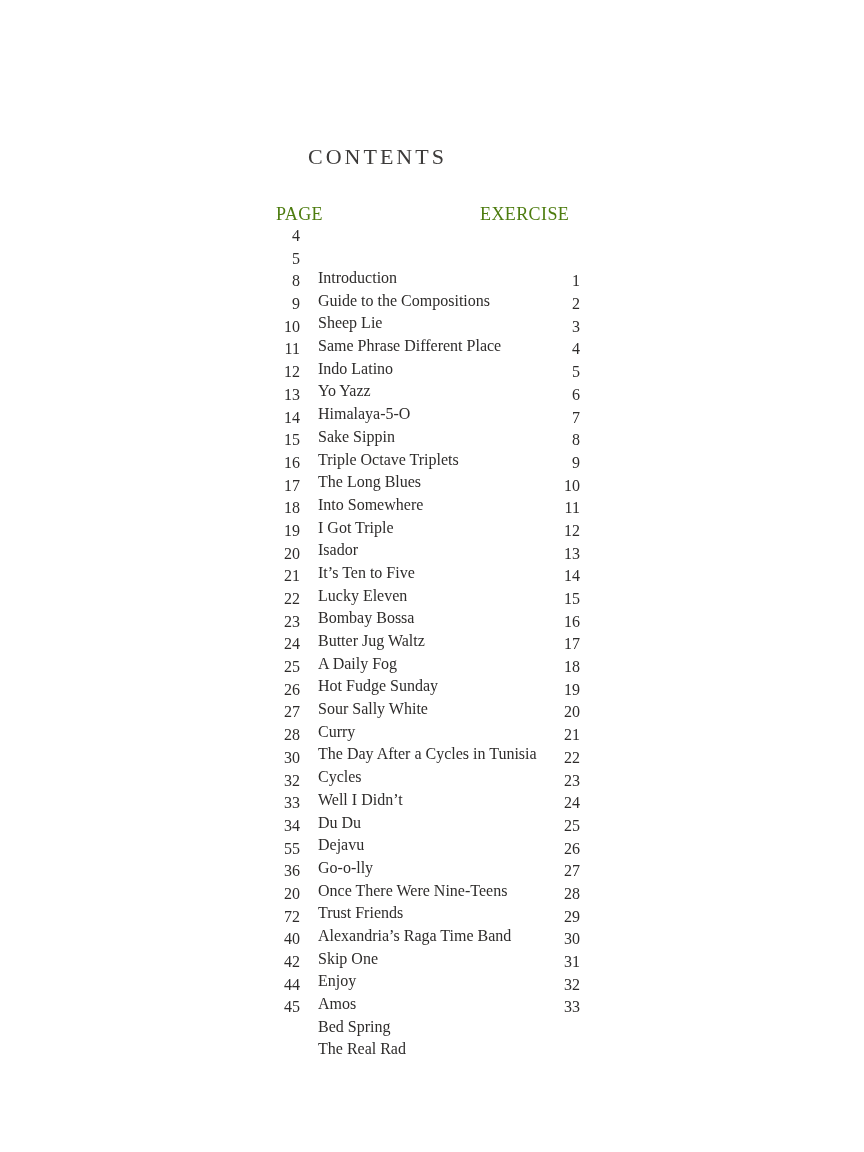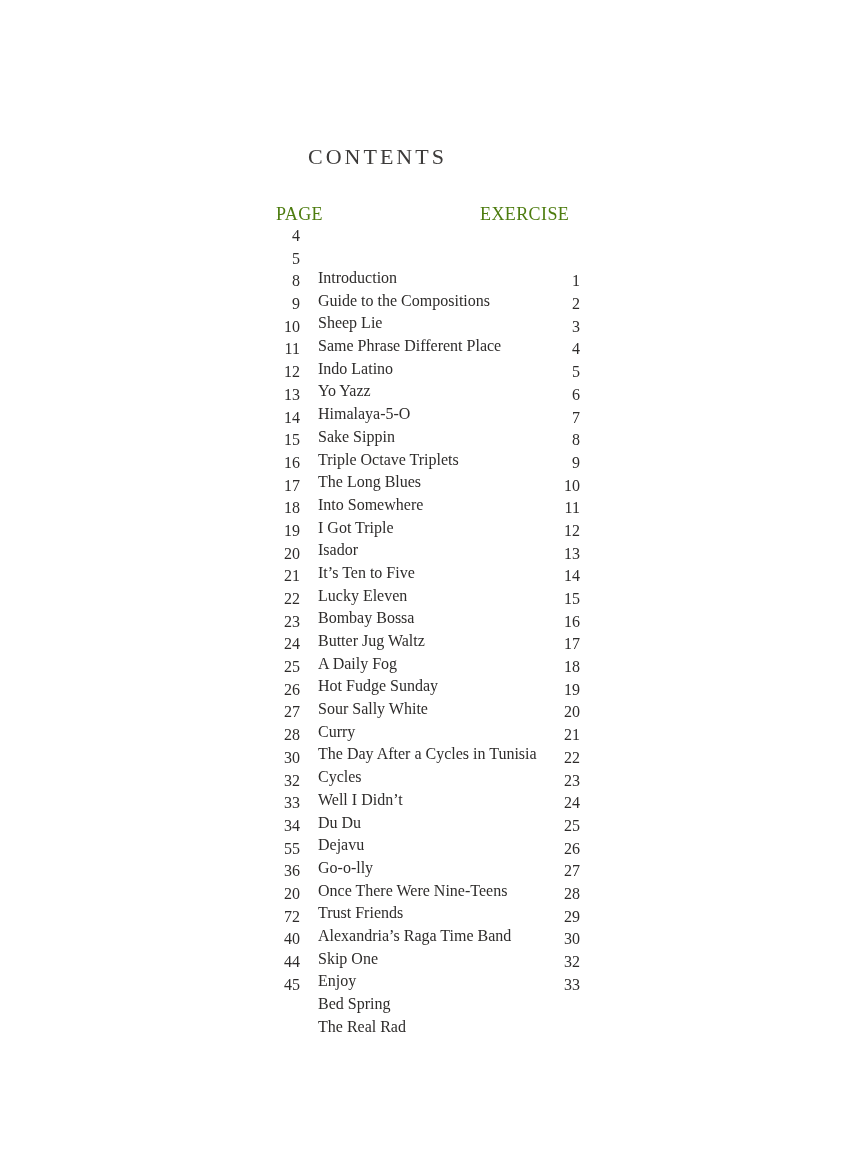--- a/index.html
+++ b/index.html
@@ -287,20 +287,25 @@
     <span class="ttl">Skip One</span>
     <span class="exnum">29</span>
   </div>
 
   <div class="row">
     <span class="pnum">40</span>
     <span class="ttl">Enjoy</span>
     <span class="exnum">30</span>
   </div>
 
+  <div class="row">
+    <span class="pnum">42</span>
+    <span class="ttl">Amos</span>
+    <span class="exnum">31</span>
+  </div>
 
   <div class="row">
     <span class="pnum">44</span>
     <span class="ttl">Bed Spring</span>
     <span class="exnum">32</span>
   </div>
 
   <div class="row">
     <span class="pnum">45</span>
     <span class="ttl">The Real Rad</span>

